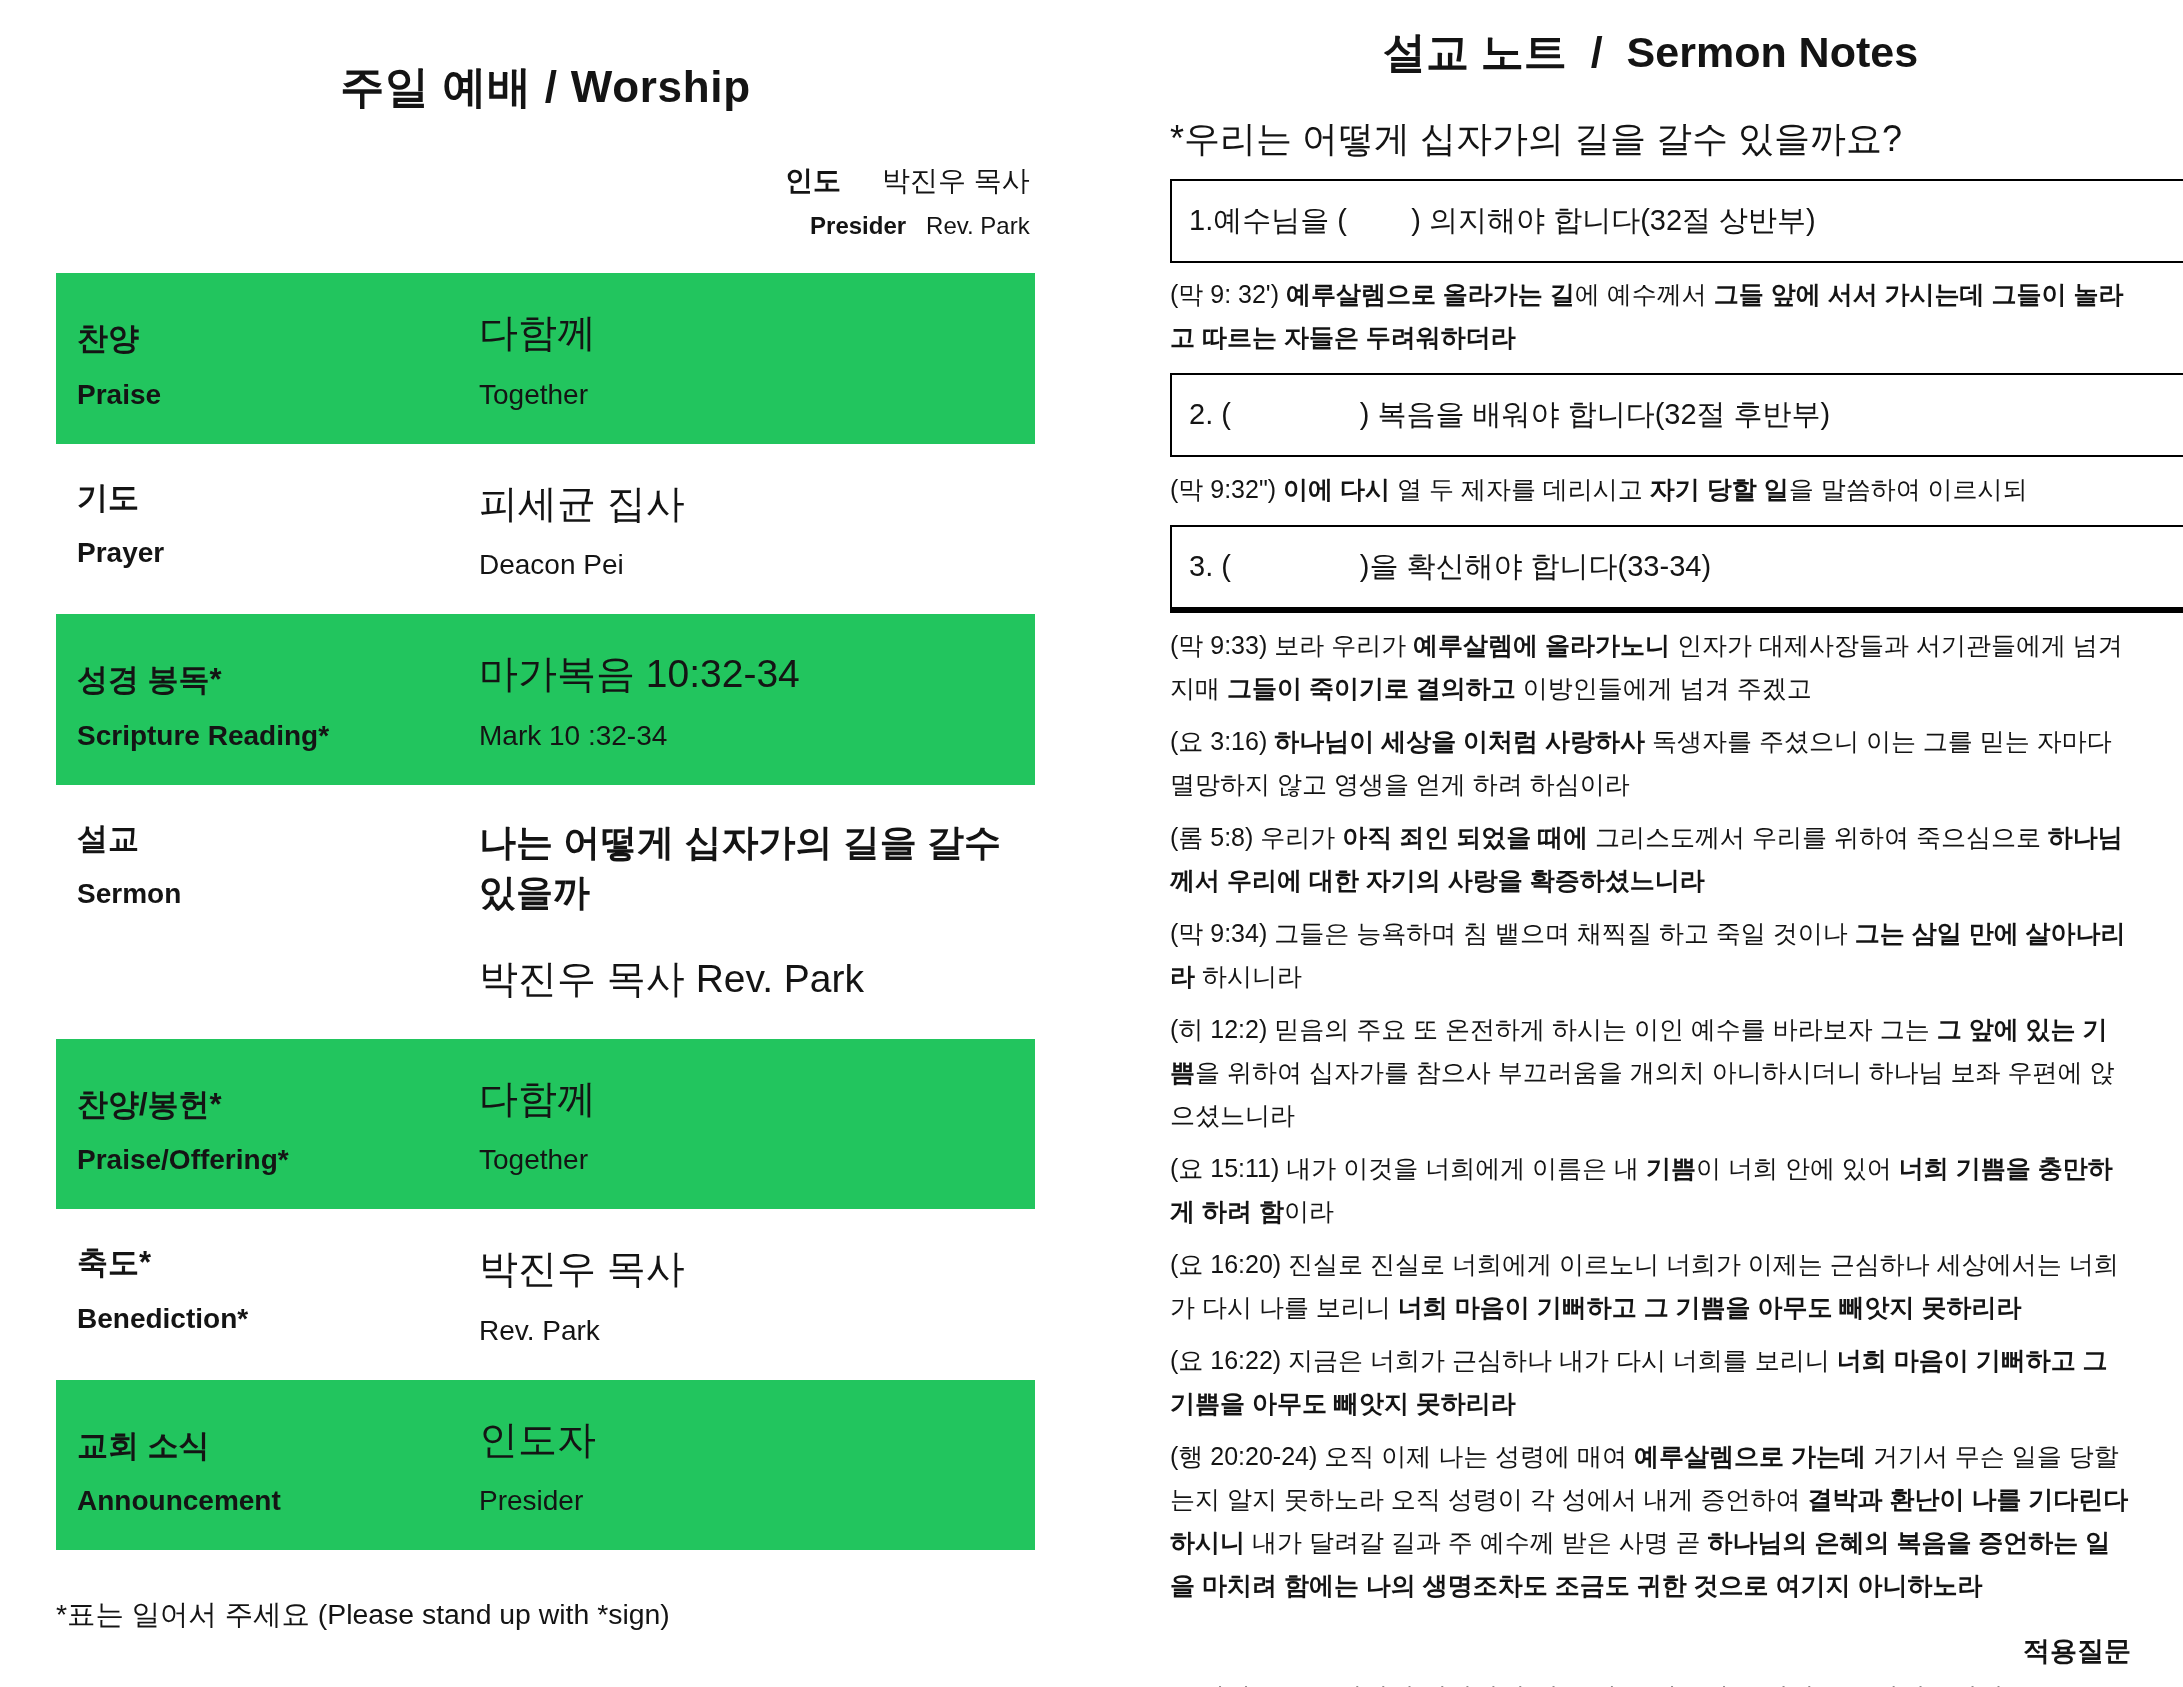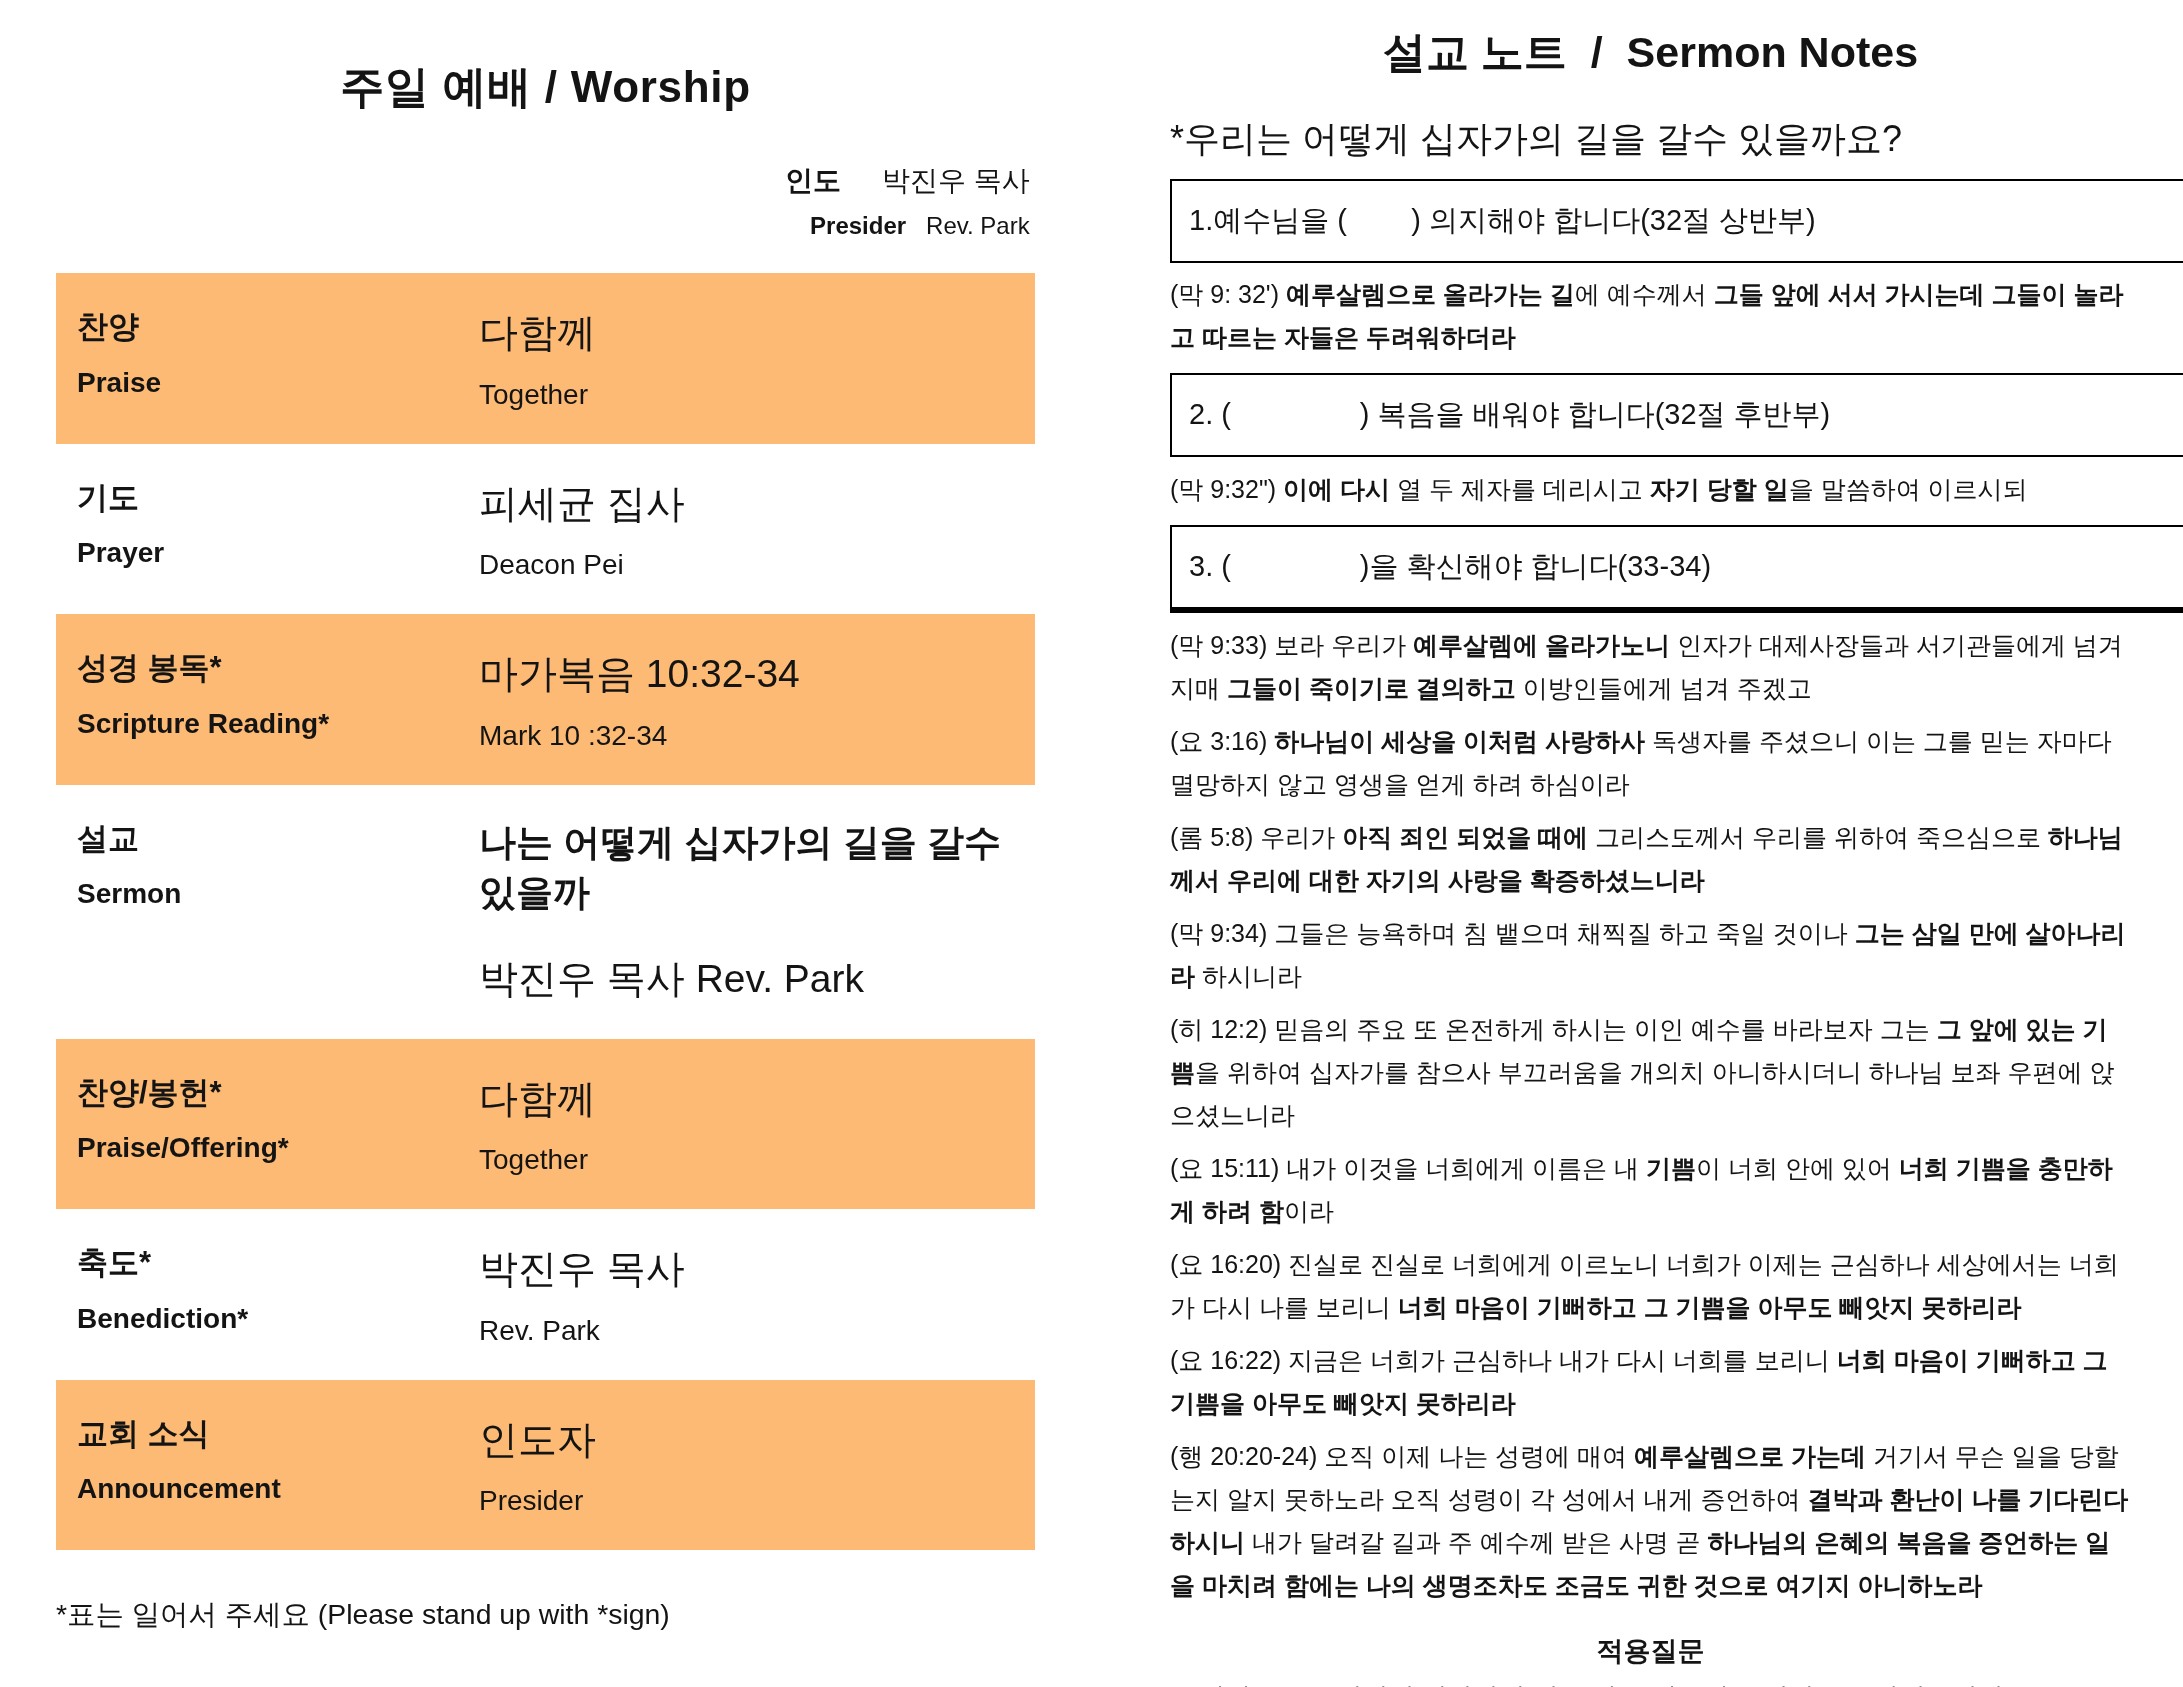--- a/index.html
+++ b/index.html
@@ -12,21 +12,21 @@
   
   .left{position:absolute;left:56px;top:0;width:979px;}
   .w-title{margin-top:58px;text-align:center;font-size:44px;font-weight:700;letter-spacing:0.7px;white-space:pre-wrap;}
   .presider{margin-top:45px;text-align:right;padding-right:5.3px;}
   .presider .pk{font-size:28px;}
   .presider .pk .name{margin-left:41px;}
   .presider .pe{font-size:24px;margin-top:12px;}
   .presider .pe .name{margin-left:20px;}
   .rows{margin-top:33px;}
   .row{display:flex;align-items:flex-start;padding:33px 8px 33px 21px;}
-  .row.hl{background:#fdba74;}
+  .row.hl{background:#22c55e;align-items:flex-end;}
   .lbl{width:402px;flex:none;}
   .lbl .ko{font-size:31px;font-weight:700;}
   .lbl .en{font-size:28px;font-weight:700;margin-top:18.5px;}
   .val{flex:1;}
   .val .line{font-size:39px;margin-top:18.5px;}
   .val .line:first-child{margin-top:0;}
   .val .line.sm{font-size:28px;}
   .val.sermon-val .line{margin-top:34px;}
   .val.sermon-val .line:first-child{margin-top:0;}
   .val .line.lg{font-size:37px;}
@@ -34,21 +34,21 @@
   .ldiv{margin-top:61px;margin-left:18.5px;width:951px;border-top:2.6px solid #141414;}
 
   
   .right{position:absolute;left:1170px;top:0;width:961px;}
   .s-title{margin-top:24px;text-align:center;font-size:43px;font-weight:700;white-space:pre-wrap;}
   .question{margin-top:33px;font-size:36px;}
   .sbox{border:2.6px solid #000;margin-top:14.6px;width:1026px;box-sizing:border-box;
         padding:20px 17px;font-size:29px;white-space:pre-wrap;}
   .sbox.thick-bottom{border-bottom-width:6px;}
   .para{font-size:25px;line-height:1.71;margin:10.6px 0 9.3px;}
-  .app-title{margin-top:26.5px;text-align:center;font-size:27px;font-weight:700;}
+  .app-title{margin-top:26.5px;text-align:right;font-size:27px;font-weight:700;}
   .app-items{margin-top:8px;}
   .app-item{font-size:26px;line-height:1.6;margin-top:8px;}
 </style>
 </head>
 <body>
 
 <div class="left">
   <div class="w-title">주일 예배 / Worship</div>
 
   <div class="presider">

